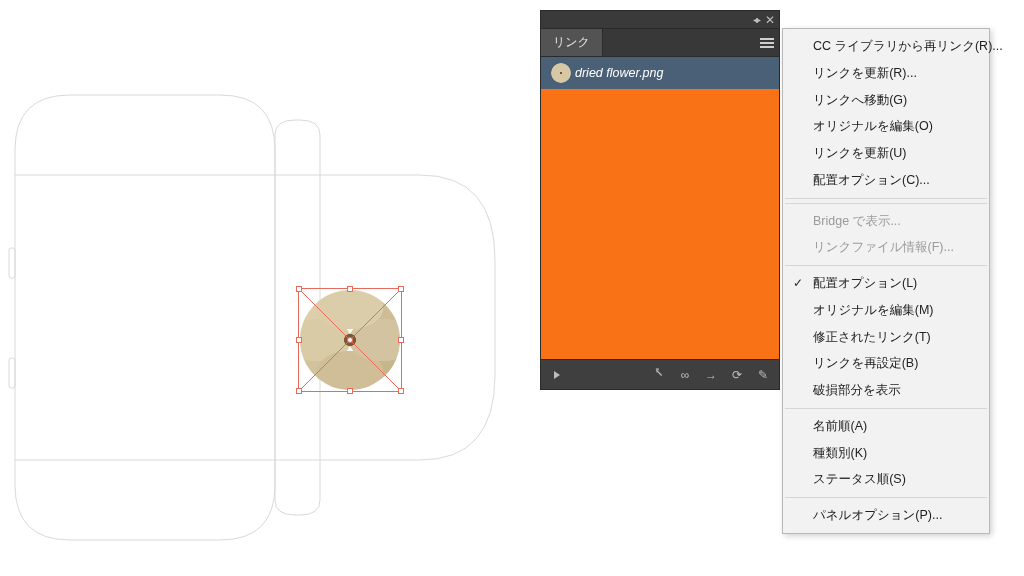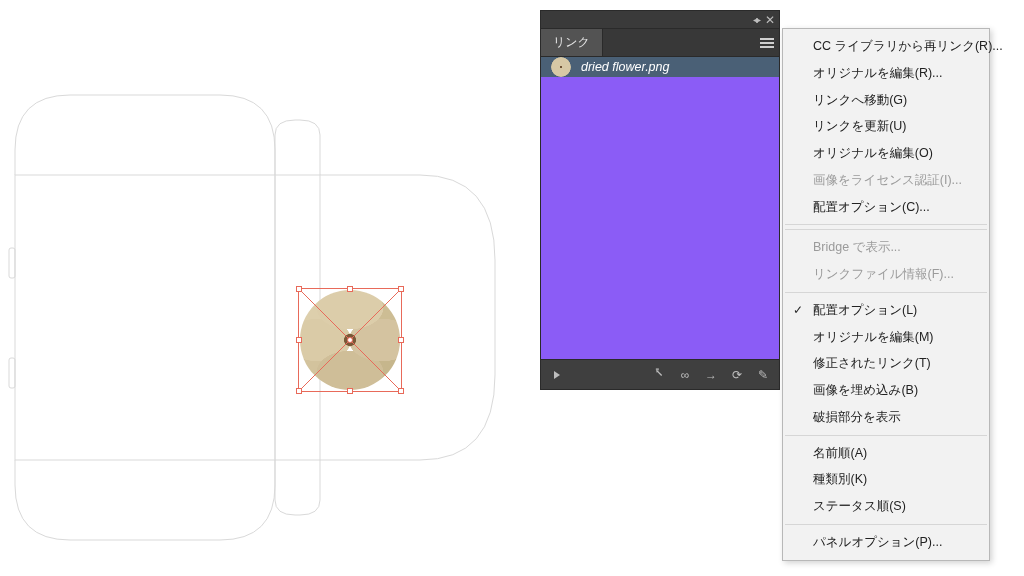--- a/index.html
+++ b/index.html
@@ -47,21 +47,21 @@
     transform: translate(-50%, -50%);
   }
   .h-tl{left:0;top:0} .h-tm{left:50%;top:0} .h-tr{left:100%;top:0}
   .h-ml{left:0;top:50%} .h-mr{left:100%;top:50%}
   .h-bl{left:0;top:100%} .h-bm{left:50%;top:100%} .h-br{left:100%;top:100%}
   .h-c{left:50%;top:50%;border-radius:50%}
 
   
   .panel {
     position: absolute; left: 540px; top: 28px; width: 240px; height: 362px;
-    background: #8b5cf6; color: #d8d8d8; font-size: 12px;
+    background: #f97316; color: #d8d8d8; font-size: 12px;
     border: 1px solid #2a2a2a;
     display: flex; flex-direction: column;
   }
   .panel-topbar {
     position: absolute; left: 540px; top: 10px; width: 240px; height: 18px;
     background: #3a3a3a; display: flex; justify-content: flex-end; align-items: center;
     gap: 6px; padding: 0 4px; color: #bdbdbd; font-size: 10px;
     border: 1px solid #2a2a2a; border-bottom: none;
   }
   .panel-topbar .x { cursor: pointer; font-size: 12px; line-height: 1; }
@@ -73,22 +73,22 @@
     padding: 0 12px; display: flex; align-items: center; background: #535353;
     border-right: 1px solid #2a2a2a; font-size: 12px; color: #e8e8e8;
   }
   .panel-spacer { flex: 1; }
   .panel-menu-btn {
     width: 24px; display: flex; align-items: center; justify-content: center;
     color: #cfcfcf; cursor: pointer;
   }
   .panel-body { flex: 1; overflow: auto; }
   .link-row {
-    display: flex; align-items: center; gap: 10px; padding: 6px 10px;
-    background: #4a6076; color: #fff; height: 20px;
+    display: flex; align-items: center; gap: 4px; padding: 6px 10px;
+    background: #4a6076; color: #fff; height: 32px;
   }
   .thumb {
     width: 20px; height: 20px; border-radius: 50%;
     background:
       radial-gradient(circle at 50% 50%, #6e5236 0 10%, transparent 11%),
       radial-gradient(circle at 50% 50%, #d7c8a5 0 70%, transparent 71%);
   }
   .link-name { font-style: italic; font-size: 12.5px; }
   .panel-footer {
     height: 30px; background: #3f3f3f; border-top: 1px solid #2a2a2a;
@@ -195,33 +195,30 @@
     <span class="ficon">⟳</span>
     <span class="ficon">✎</span>
   </div>
 </div>
 
 <div class="menu" id="ctx">
     <div class="menu-item">
       <span>CC ライブラリから再リンク(R)...</span>
     </div>
     <div class="menu-item">
-      <span>オリジナルを編集(R)...</span>
+      <span>リンクを更新(R)...</span>
     </div>
     <div class="menu-item">
       <span>リンクへ移動(G)</span>
     </div>
     <div class="menu-item">
+      <span>オリジナルを編集(O)</span>
+    </div>
+    <div class="menu-item">
       <span>リンクを更新(U)</span>
-    </div>
-    <div class="menu-item">
-      <span>オリジナルを編集(O)</span>
-    </div>
-    <div class="menu-item disabled">
-      <span>画像をライセンス認証(I)...</span>
     </div>
     <div class="menu-item">
       <span>配置オプション(C)...</span>
     </div>
     <div class="menu-sep"></div>
     <div class="menu-sep"></div>
     <div class="menu-item disabled">
       <span>Bridge で表示...</span>
     </div>
     <div class="menu-item disabled">
@@ -231,21 +228,21 @@
     <div class="menu-item menu-check">
       <span>配置オプション(L)</span>
     </div>
     <div class="menu-item">
       <span>オリジナルを編集(M)</span>
     </div>
     <div class="menu-item">
       <span>修正されたリンク(T)</span>
     </div>
     <div class="menu-item">
-      <span>画像を埋め込み(B)</span>
+      <span>リンクを再設定(B)</span>
     </div>
     <div class="menu-item">
       <span>破損部分を表示</span>
     </div>
     <div class="menu-sep"></div>
     <div class="menu-item">
       <span>名前順(A)</span>
     </div>
     <div class="menu-item">
       <span>種類別(K)</span>

